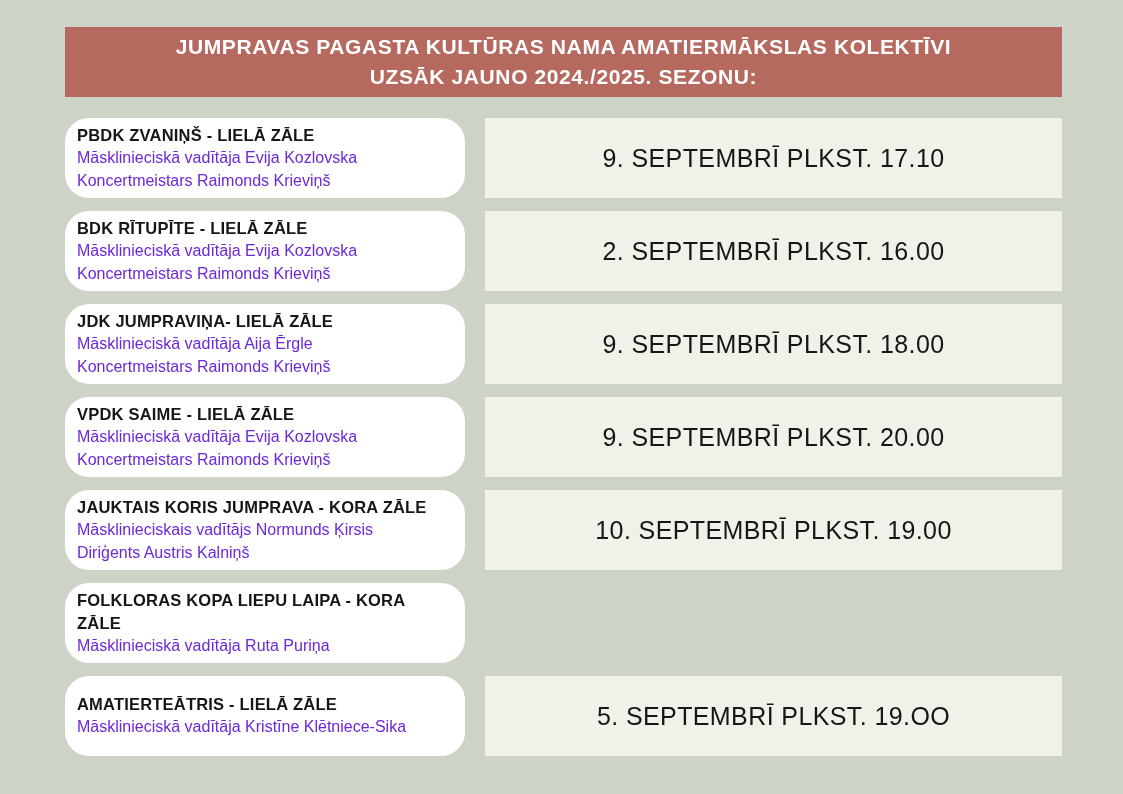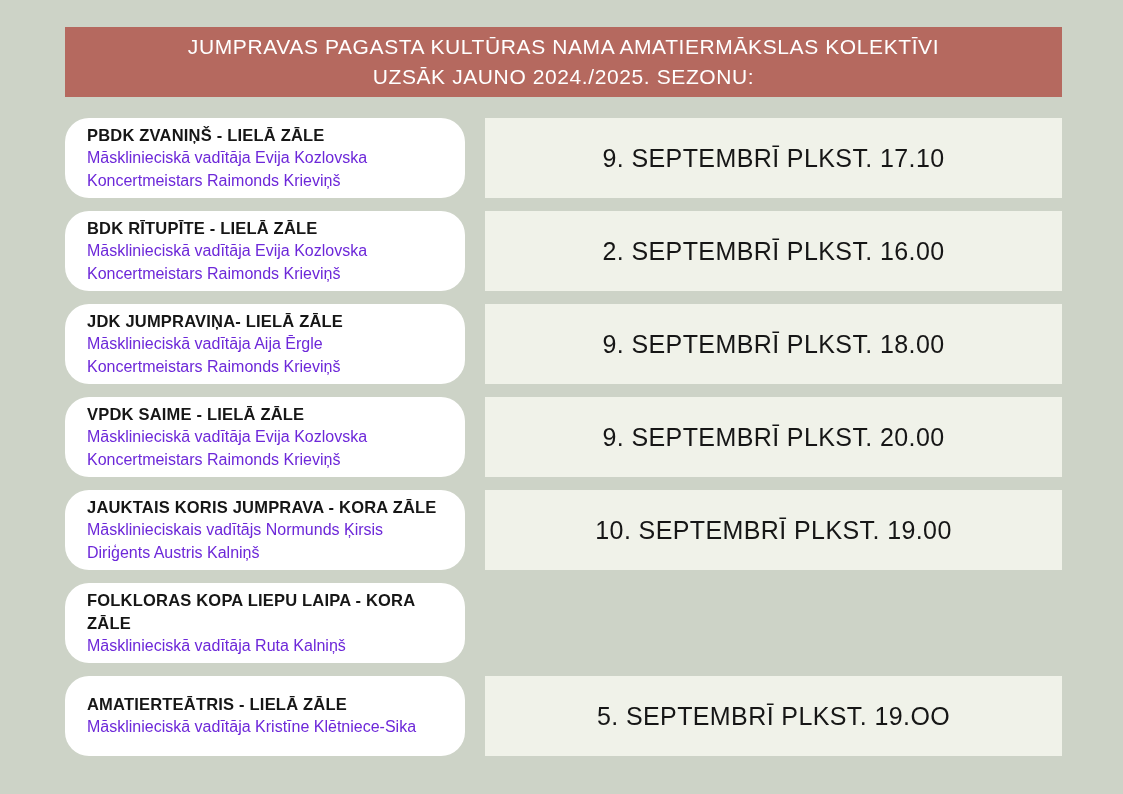--- a/index.html
+++ b/index.html
@@ -22,21 +22,21 @@
   .header {
     width: 997px;
     height: 70px;
     background: var(--header-bg, #b5695f);
     color: var(--header-text, #ffffff);
     display: flex;
     flex-direction: column;
     justify-content: center;
     align-items: center;
     text-align: center;
-    font-weight: 400;
+    font-weight: 700;
     font-size: 21px;
     letter-spacing: 0.6px;
     line-height: 30px;
   }
   .row {
     display: flex;
     gap: 20px;
     height: 80px;
     margin-top: 13px;
   }
@@ -44,21 +44,21 @@
     margin-top: 21px;
   }
   .card {
     box-sizing: border-box;
     width: 400px;
     background: var(--card-bg, #ffffff);
     border-radius: 24px;
     display: flex;
     flex-direction: column;
     justify-content: center;
-    padding: 0 14px 0 22px;
+    padding: 0 14px 0 12px;
   }
   .card .title {
     font-weight: 700;
     font-size: 16.5px;
     letter-spacing: 0.2px;
     color: var(--text-dark, #161616);
     line-height: 23px;
   }
   .card .line {
     font-size: 16px;
@@ -144,21 +144,21 @@
       <span class="line">Diriģents Austris Kalniņš</span>
     </div>
     <div class="schedule">
       <span class="time">10. SEPTEMBRĪ PLKST. 19.00</span>
     </div>
   </div>
 
   <div class="row">
     <div class="card">
       <span class="title">FOLKLORAS KOPA LIEPU LAIPA - KORA ZĀLE</span>
-      <span class="line">Māsklinieciskā vadītāja Ruta Kalniņš</span>
+      <span class="line">Māsklinieciskā vadītāja Ruta Puriņa</span>
 
     </div>
   </div>
 
   <div class="row">
     <div class="card">
       <span class="title">AMATIERTEĀTRIS - LIELĀ ZĀLE</span>
       <span class="line">Māsklinieciskā vadītāja Kristīne Klētniece-Sika</span>
 
     </div>

